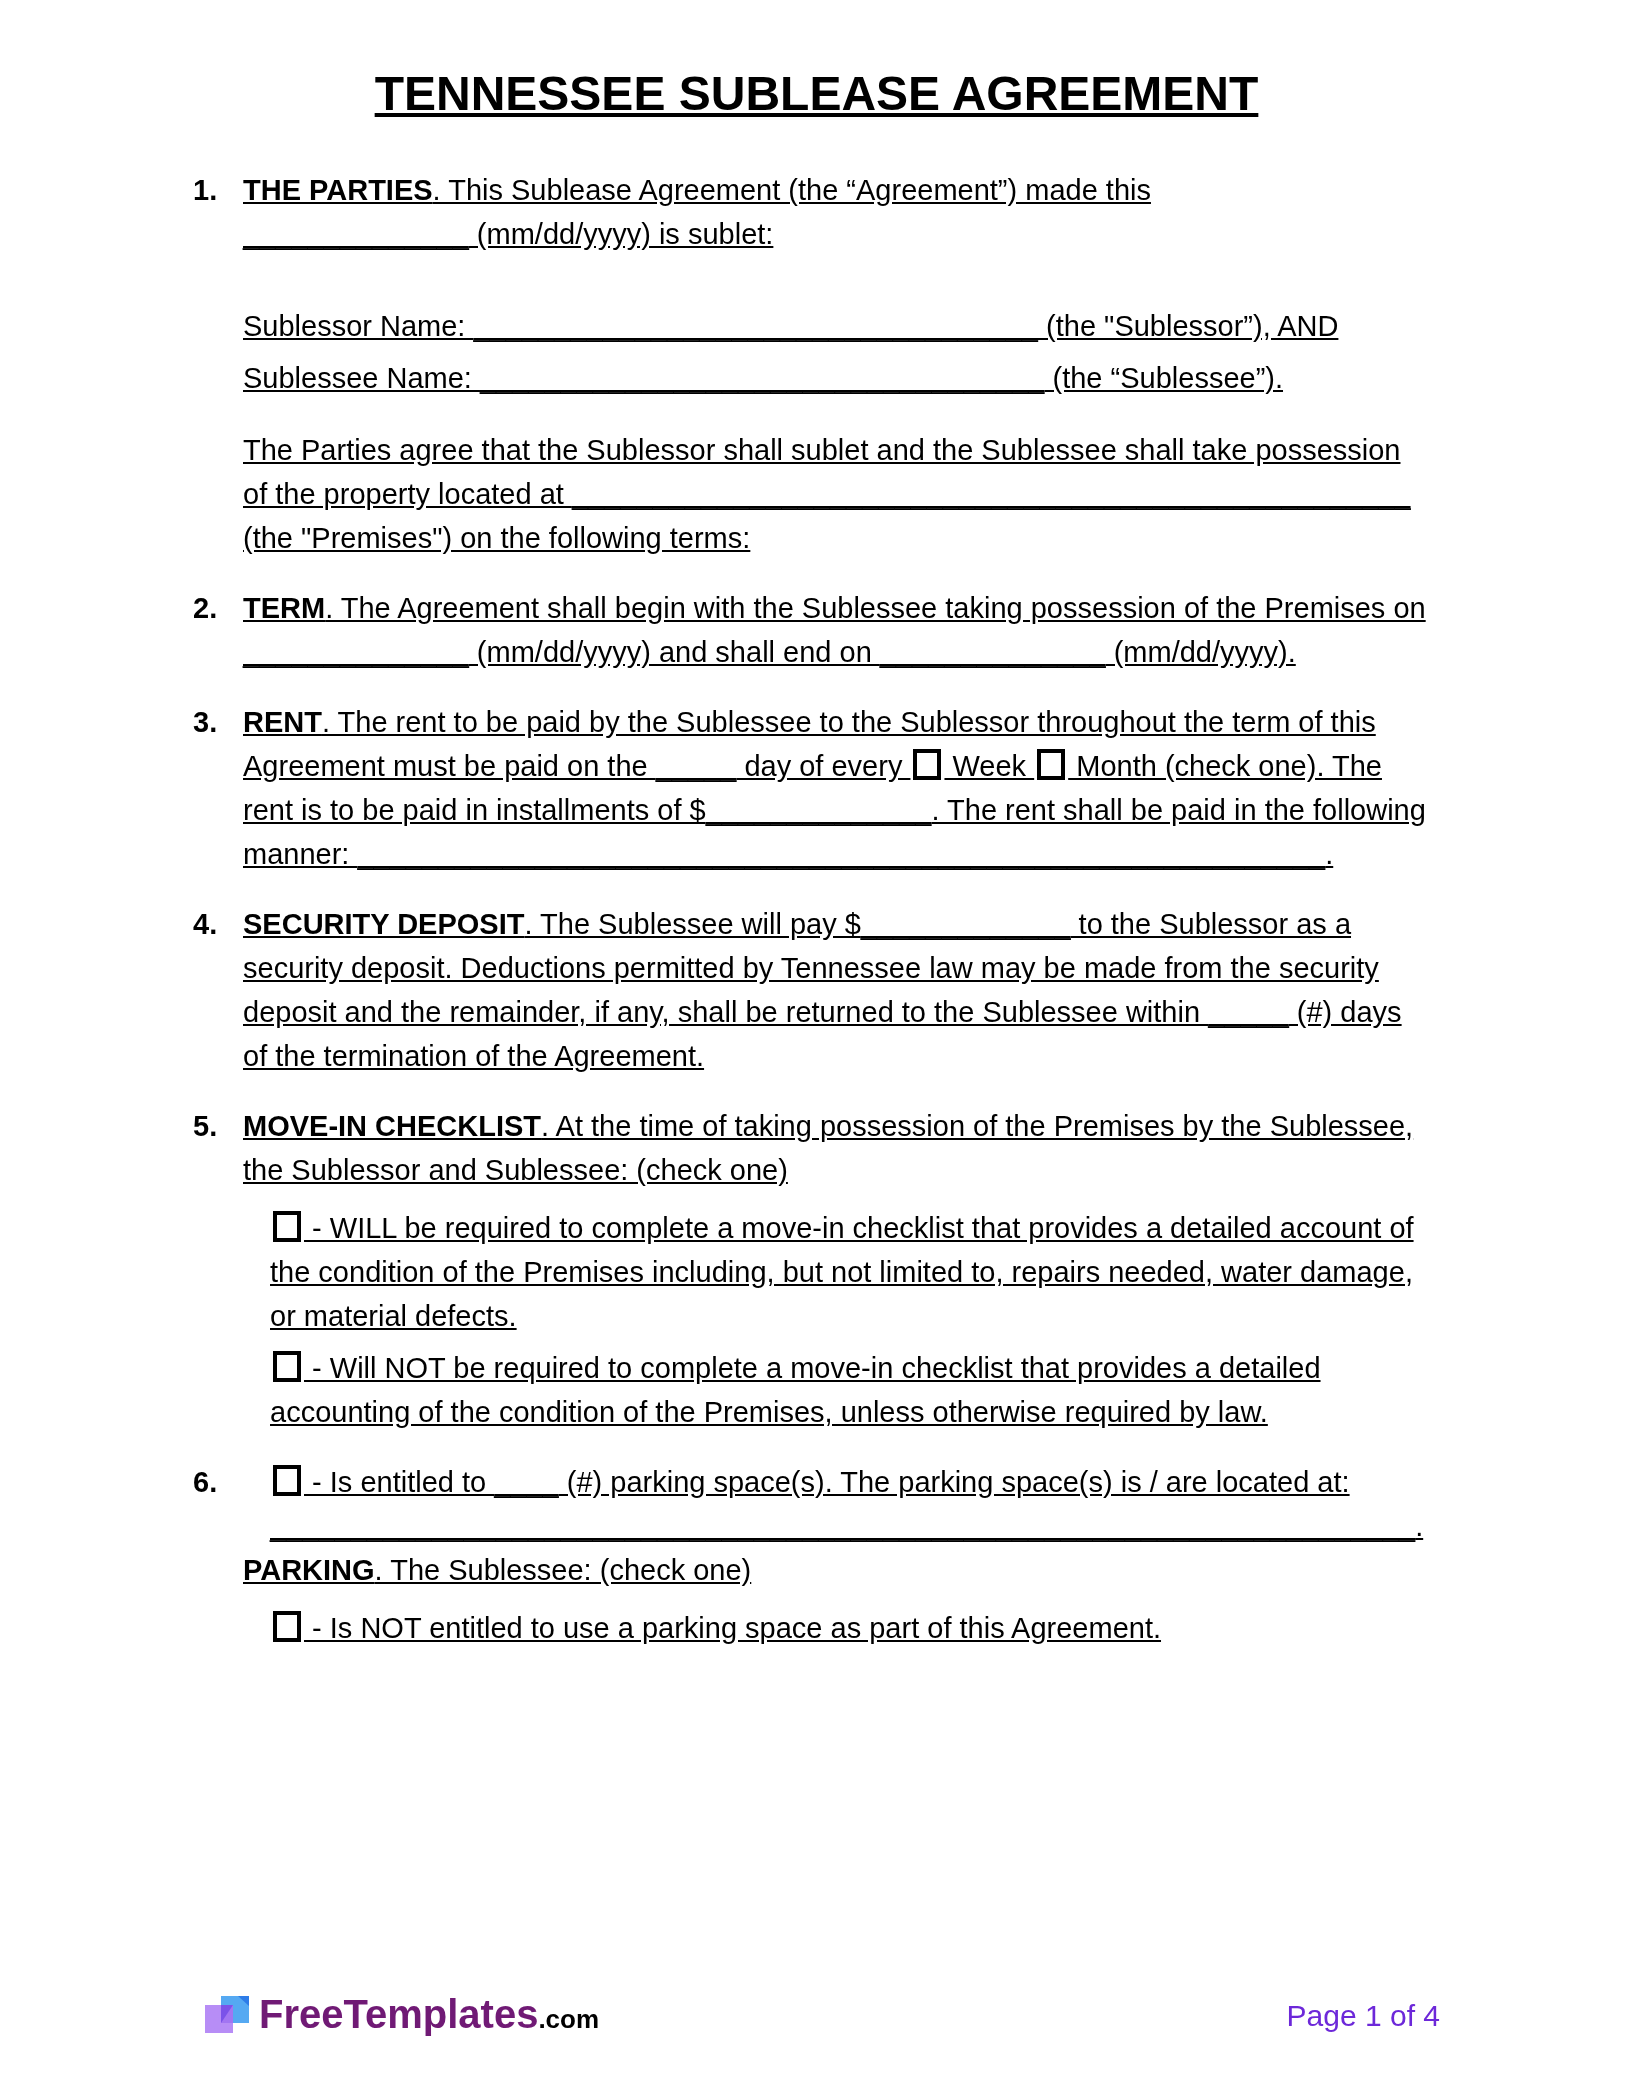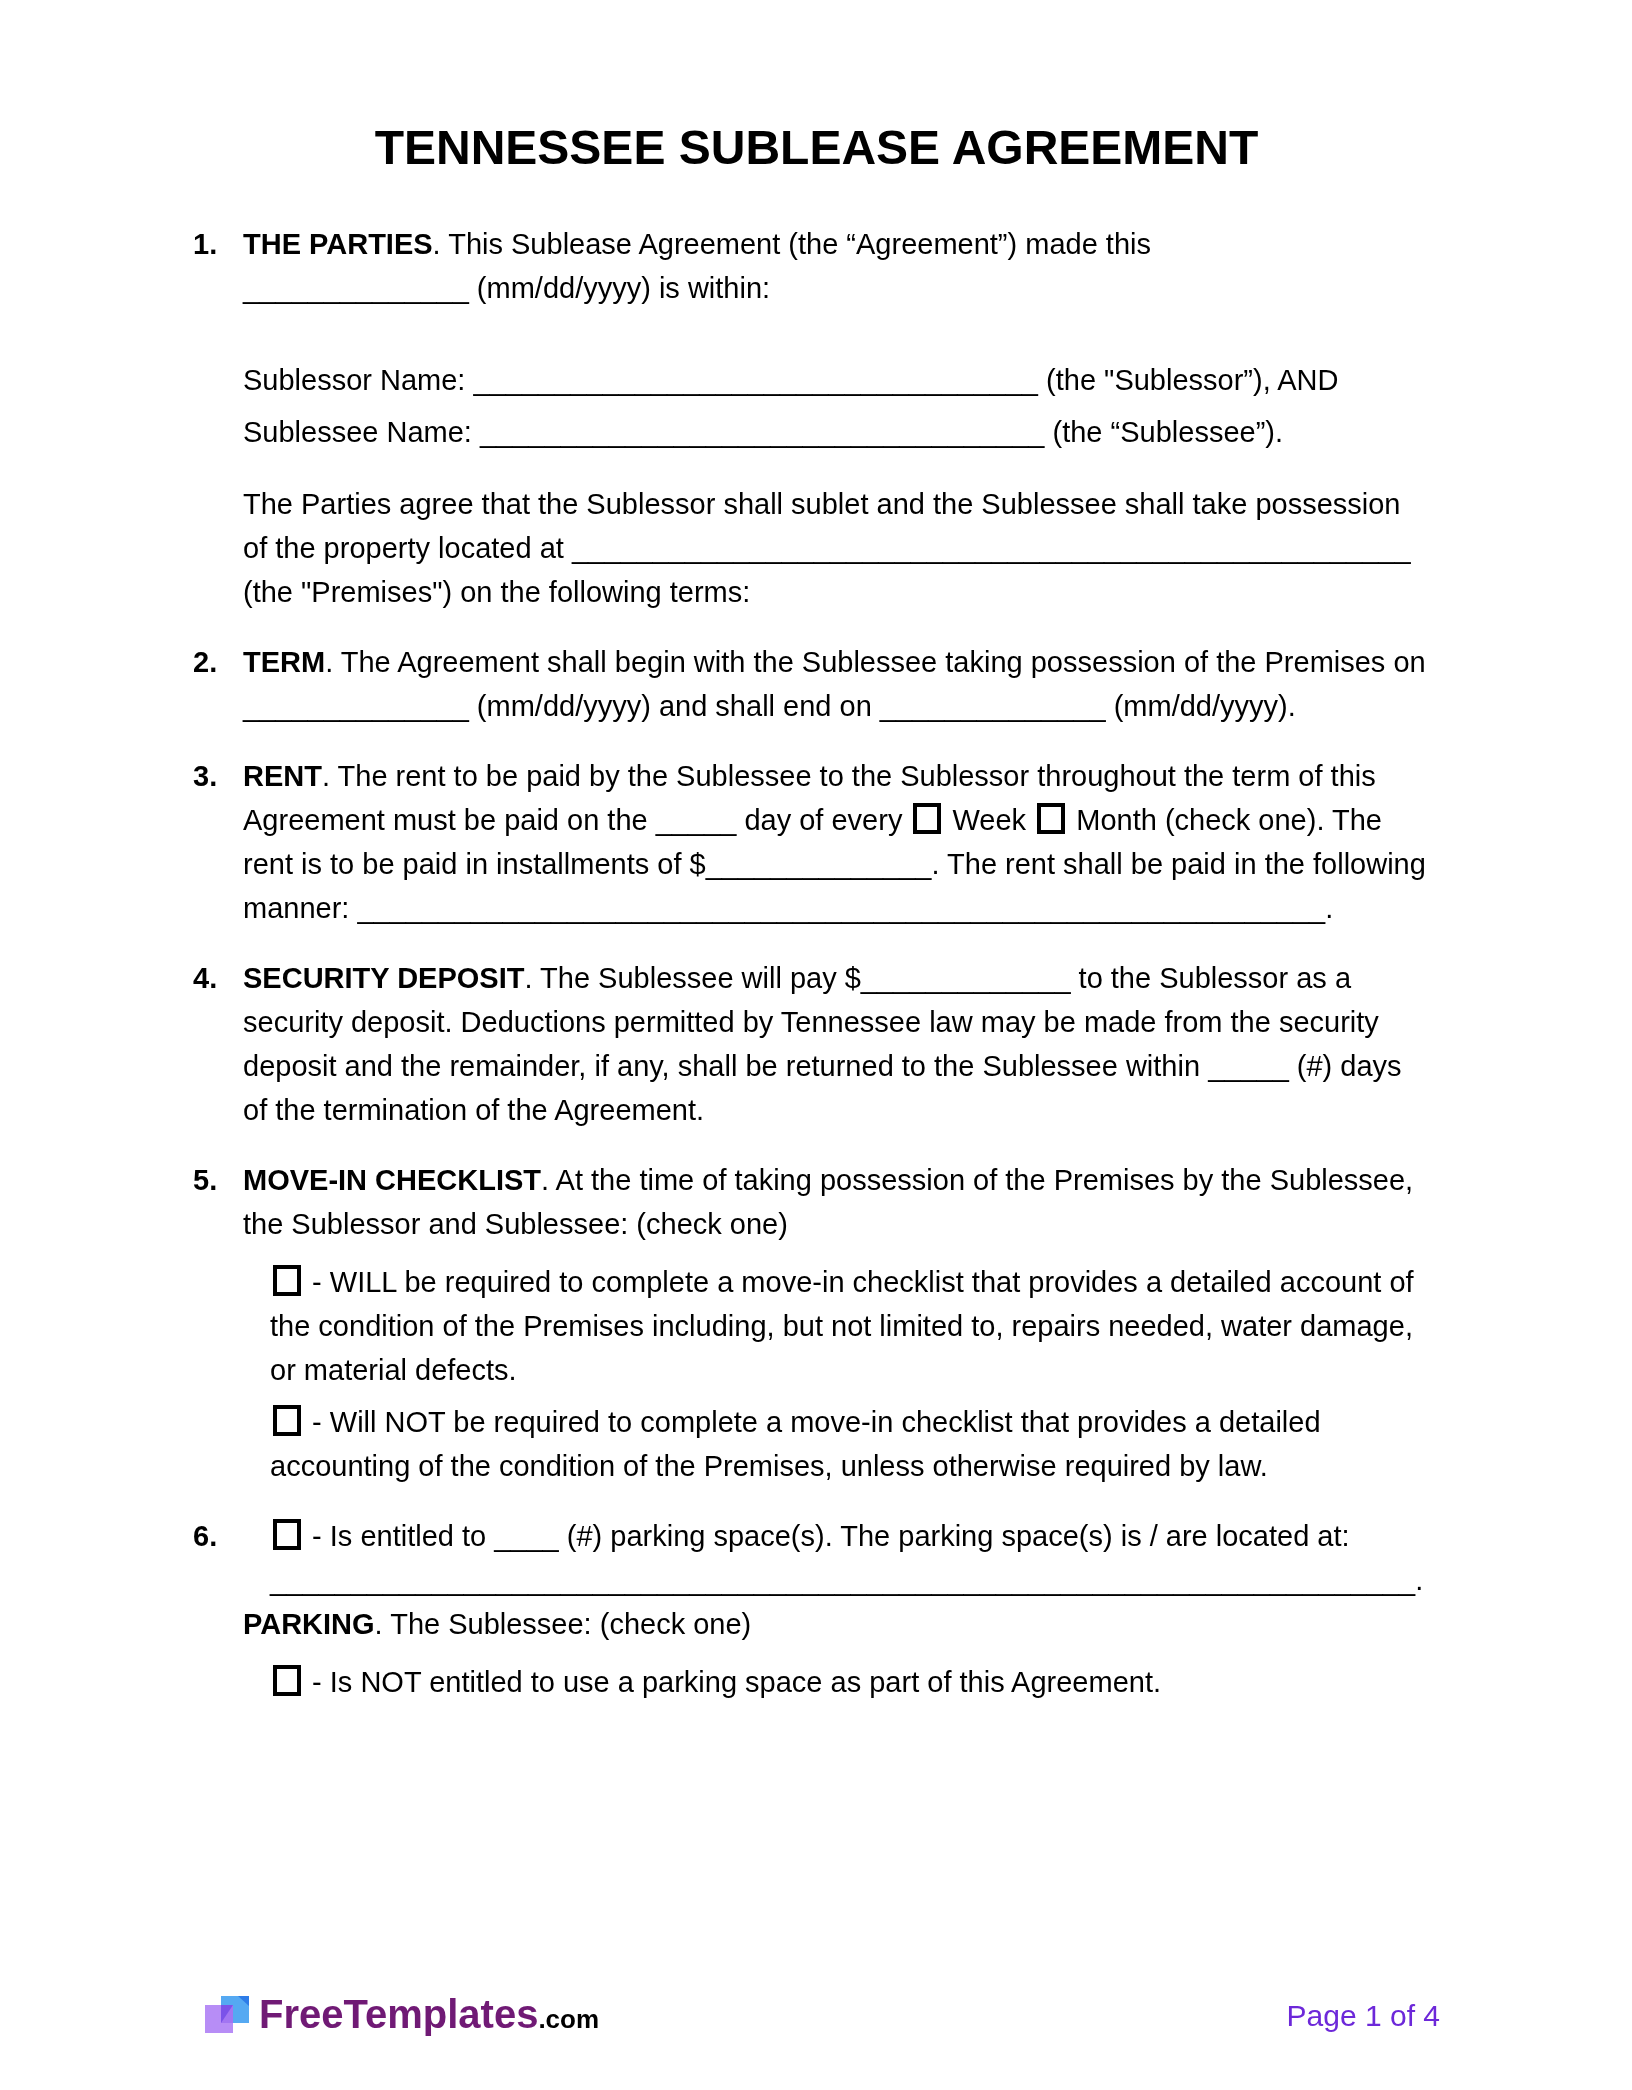--- a/index.html
+++ b/index.html
@@ -1,21 +1,21 @@
 <!DOCTYPE html>
 <html><head>
 <meta charset="utf-8">
 <style>
   html,body{margin:0;padding:0;}
   body{
     width:1632px;height:2090px;background:#ffffff;color:#000;
     font-family:"Liberation Sans","DejaVu Sans",sans-serif;
     font-size:29px;line-height:44px;position:relative;overflow:hidden;
   }
-  .doc{padding:118px 0 0 243px;}
+  .doc{padding:64px 0 0 243px;text-decoration:underline;}
   .title{
     margin-left:-50px;width:1247px;text-align:center;
     font-size:48px;font-weight:bold;line-height:60px;
     margin-bottom:44px;white-space:pre;
   }
   .section{position:relative;margin-top:26px;}
   .section:first-of-type{margin-top:0;}
   .num{position:absolute;left:-50px;top:0;font-weight:bold;}
   .sec-content{width:1197px;}
   .p{white-space:pre;}
@@ -38,21 +38,21 @@
 </style>
 </head>
 <body>
 
 <div class="doc">
   <div class="title">TENNESSEE SUBLEASE AGREEMENT</div>
   <div id="sections">
       <div class="section">
         <span class="num">1.</span>
         <div class="sec-content">
-          <div class="p"><span class="bold">THE PARTIES</span><span>. This Sublease Agreement (the “Agreement”) made this</span><br><span class="blank">______________</span><span> (mm/dd/yyyy) is within:</span></div>
+          <div class="p"><span class="bold">THE PARTIES</span><span>. This Sublease Agreement (the “Agreement”) made this</span><br><span class="blank">______________</span><span> (mm/dd/yyyy) is sublet:</span></div>
           <div class="p" style="margin-top: 48px;"><span>Sublessor Name: </span><span class="blank">___________________________________</span><span> (the "Sublessor”), AND</span></div>
           <div class="p" style="margin-top: 8px;"><span>Sublessee Name: </span><span class="blank">___________________________________</span><span> (the “Sublessee”).</span></div>
           <div class="p" style="margin-top: 28px;"><span>The Parties agree that the Sublessor shall sublet and the Sublessee shall take possession</span><br><span>of the property located at </span><span class="blank">____________________________________________________</span><br><span>(the "Premises") on the following terms:</span></div>
         </div>
       </div>
       <div class="section">
         <span class="num">2.</span>
         <div class="sec-content">
           <div class="p"><span class="bold">TERM</span><span>. The Agreement shall begin with the Sublessee taking possession of the Premises on</span><br><span class="blank">______________</span><span> (mm/dd/yyyy) and shall end on </span><span class="blank">______________</span><span> (mm/dd/yyyy).</span></div>
         </div>

